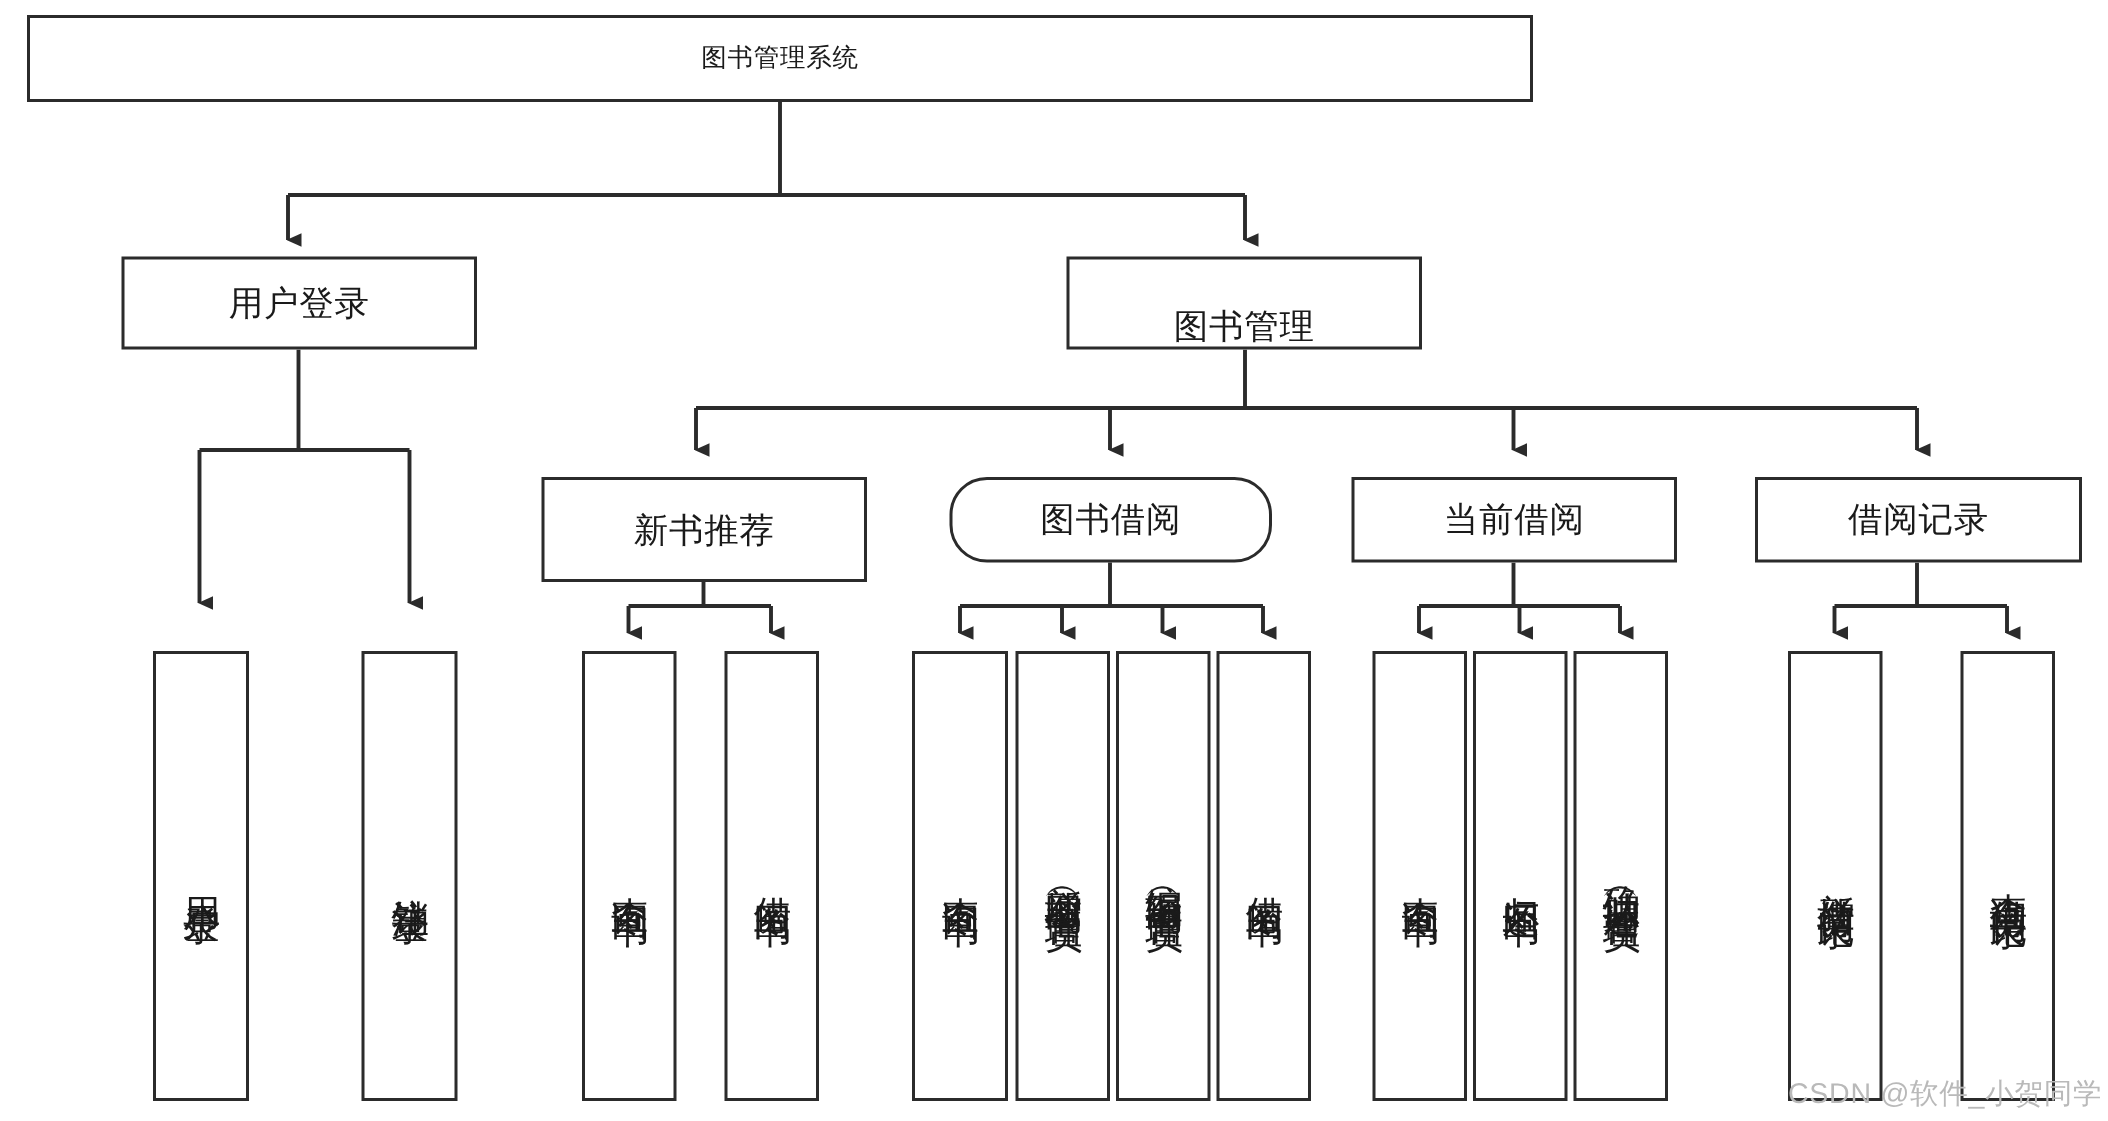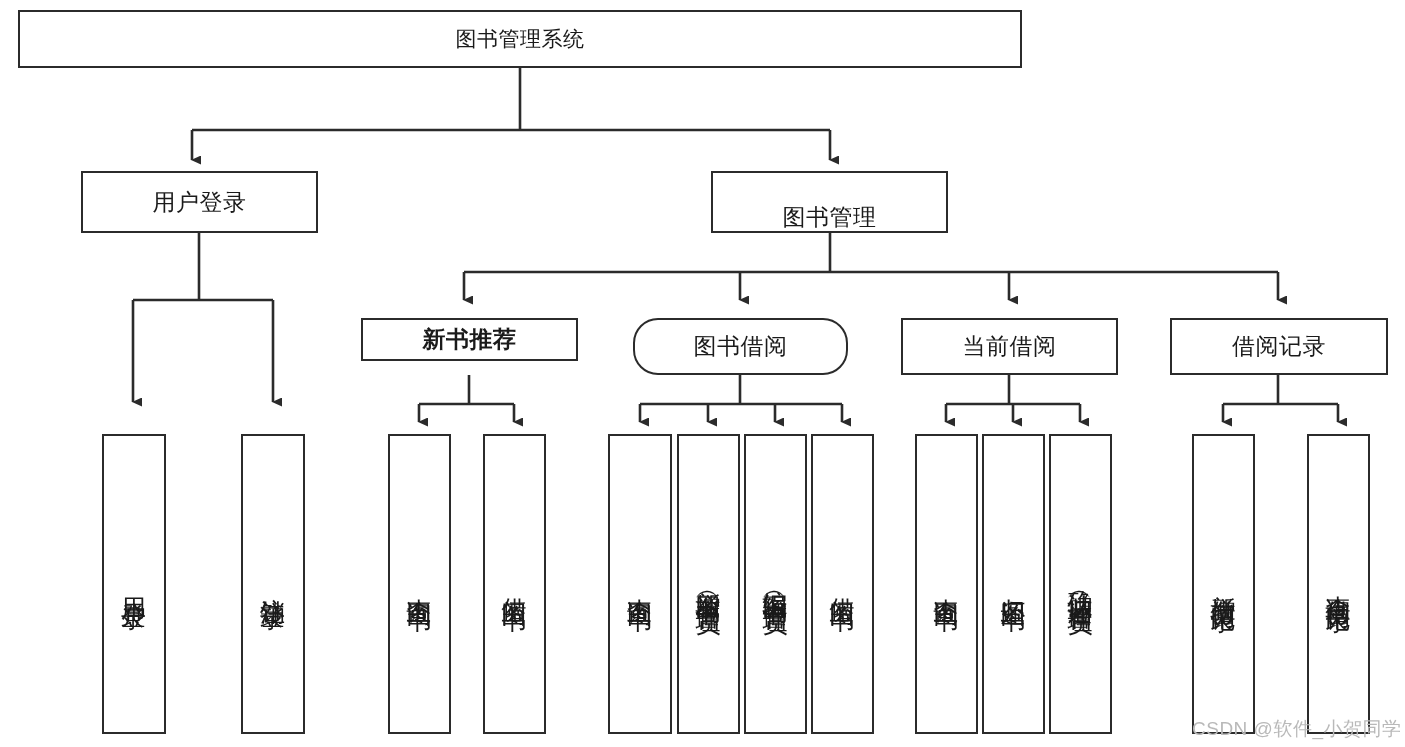--- a/index.html
+++ b/index.html
@@ -40,21 +40,21 @@
     display: block;
     text-align: center;
     line-height: 1.16;
     white-space: nowrap;
   }
   .node.horiz .label {
     font-size: 23px;
     letter-spacing: 0.5px;
   }
   .node.root .label {
-    font-size: 21px;
+    font-size: 17px;
     font-family: Liberation Serif, serif;
   }
   .node.vert {
     align-items: center;
     justify-content: center;
     padding: 4px 0;
   }
   .node.vert .label {
     writing-mode: vertical-rl;
     text-orientation: upright;
@@ -136,21 +136,21 @@
   </div>
 
   <div class="node horiz" style="left:81px; top:171px; width:237px; height:62px;">
     <span class="label">用户登录</span>
   </div>
 
   <div class="node horiz" style="left:711px; top:171px; width:237px; height:62px;align-items:flex-end;">
     <span class="label">图书管理</span>
   </div>
 
-  <div class="node horiz" style="left:361px; top:318px; width:217px; height:43px;font-weight:bold;">
+  <div class="node horiz" style="left:361px; top:318px; width:217px; height:70px;">
     <span class="label">新书推荐</span>
   </div>
 
   <div class="node horiz" style="left:633px; top:318px; width:215px; height:57px;border-radius:25px;">
     <span class="label">图书借阅</span>
   </div>
 
   <div class="node horiz" style="left:1170px; top:318px; width:218px; height:57px;">
     <span class="label">借阅记录</span>
   </div>

